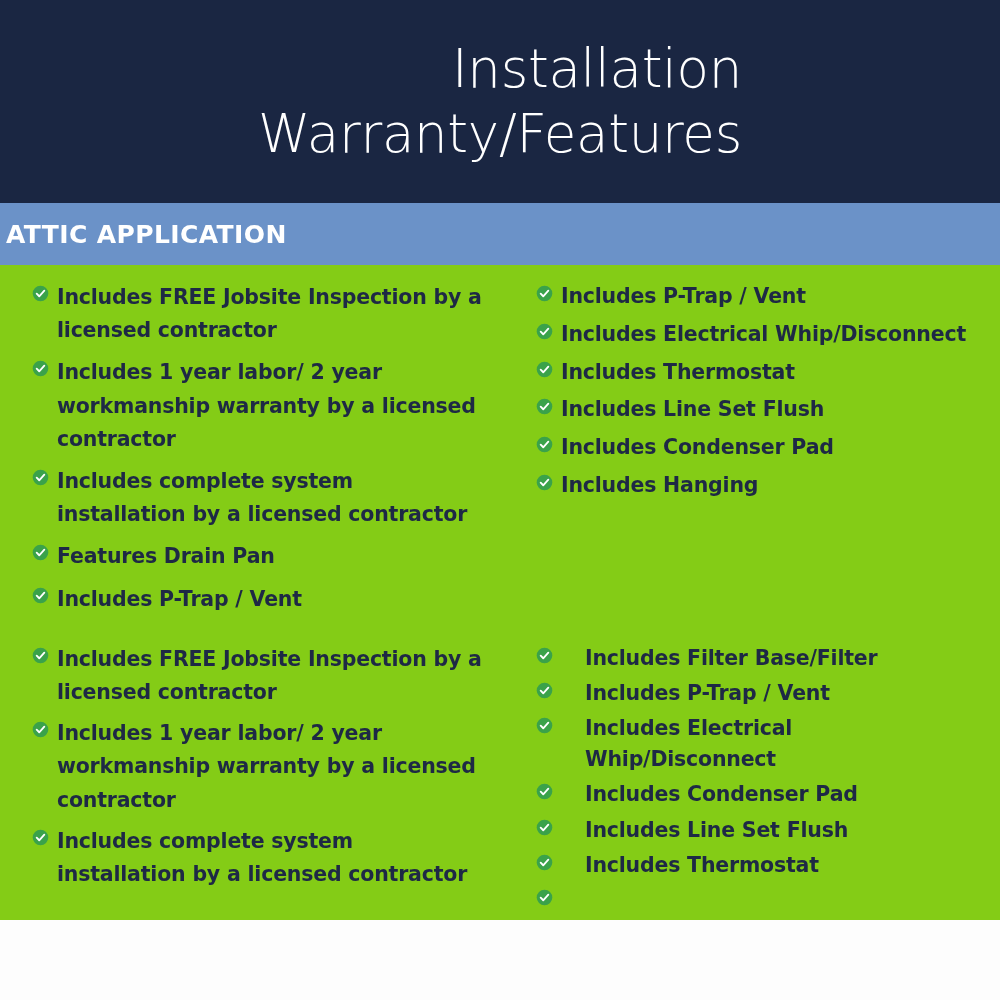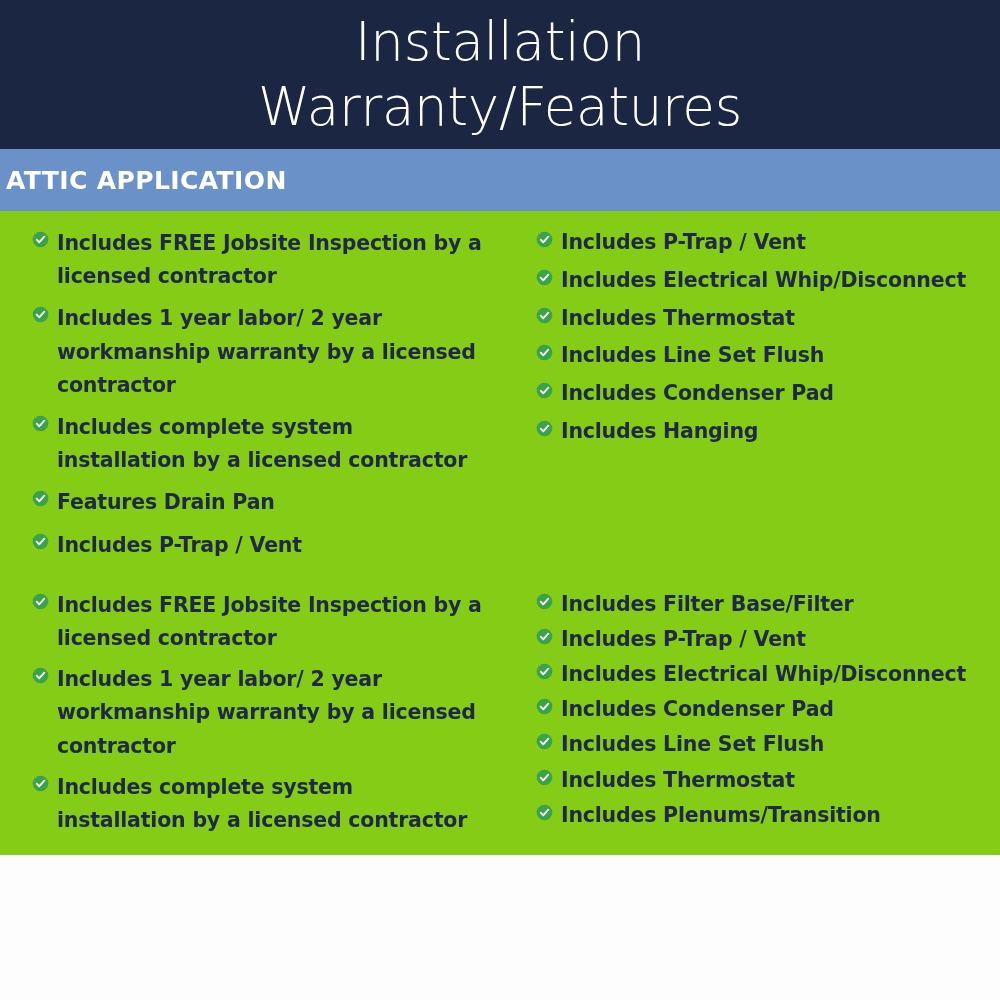--- a/index.html
+++ b/index.html
@@ -15,26 +15,26 @@
   #page {
     position: relative;
     width: 1000px;
     height: 1000px;
     background: #fdfdfd;
   }
 
   
   .header {
     width: 100%;
-    height: 149px;
+    height: 203px;
     background: #1a2642;
     display: flex;
     align-items: center;
     justify-content: center;
-    text-align: center;
+    text-align: right;
   }
   .header-title {
     color: #ffffff;
     font-family: "DejaVu Sans", sans-serif;
     font-weight: 300;
     font-size: 53px;
     line-height: 1.22;
     letter-spacing: -0.3px;
     white-space: pre-line;
   }
@@ -97,21 +97,21 @@
   }
   .feature-col.right .feature-text { line-height: 1.55; }
 
   
   #attic-body { padding-top: 16px; padding-bottom: 6px; }
   #attic-body .feature-col.left .feature-item { margin-bottom: 9px; }
   #attic-body .feature-col.right .feature-item { margin-bottom: 6px; }
 
   #vertical-body { padding-top: 12px; }
   #vertical-body .feature-col.left .feature-item { margin-bottom: 8px; }
-  #vertical-body .feature-col.right .feature-item { margin-bottom: 4px; }
+  #vertical-body .feature-col.right .feature-item { margin-bottom: 4px; gap: 24px; }
   #vertical-body .feature-col.right .feature-text { line-height: 1.52; }
 </style>
 </head>
 <body>
 
 <div id="page">
 
   <div class="header">
     <div class="header-title">Installation
 Warranty/Features</div>
@@ -318,19 +318,18 @@
         </span>
         <span class="feature-text">Includes Thermostat</span>
       </div>
       <div class="feature-item">
         <span class="check-icon">
           <svg viewBox="0 0 24 24">
               <circle cx="12" cy="12" r="11" fill="#3aa24a"></circle>
               <path d="M6.6 12.3 L10.2 15.9 L17.4 8.1" fill="none" stroke="#ffffff" stroke-width="2.6" stroke-linecap="round" stroke-linejoin="round"></path>
             </svg>
         </span>
-        <span class="feature-text">Includes Plenums/Transition</span>
       </div>
     </div>
 
   </div>
 
 </div>
 
 </body></html>

